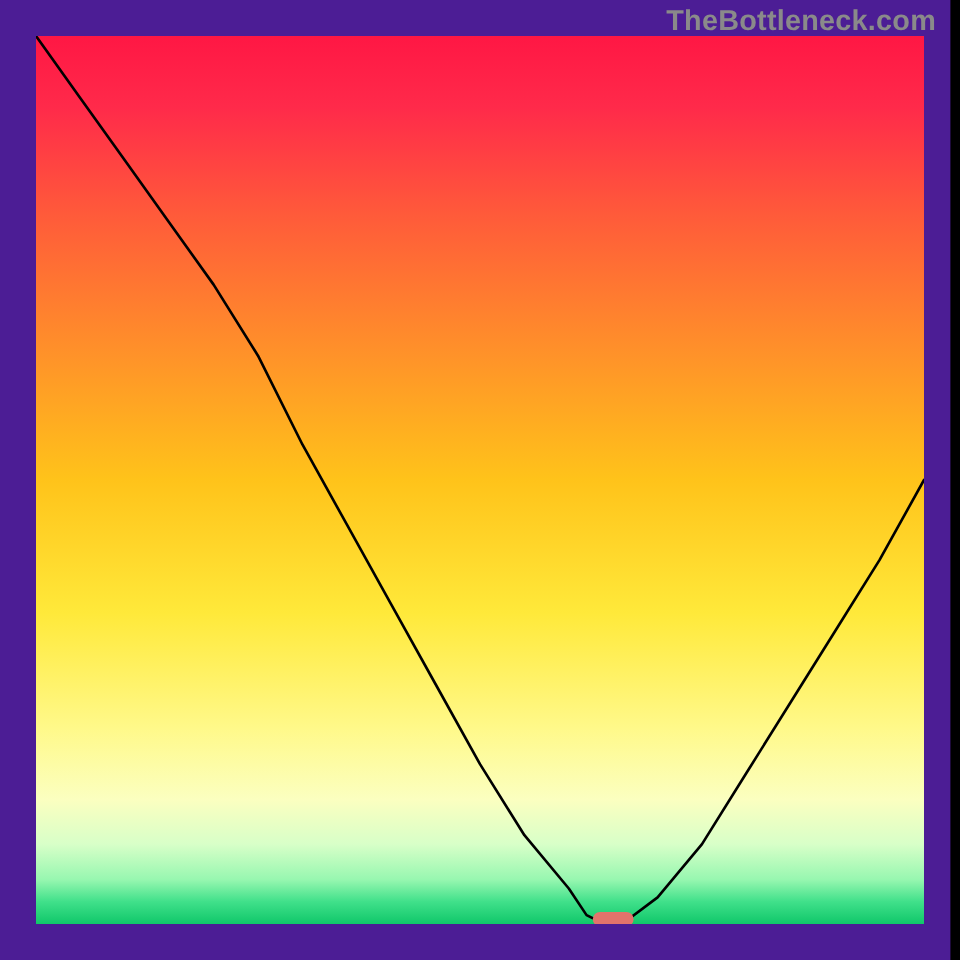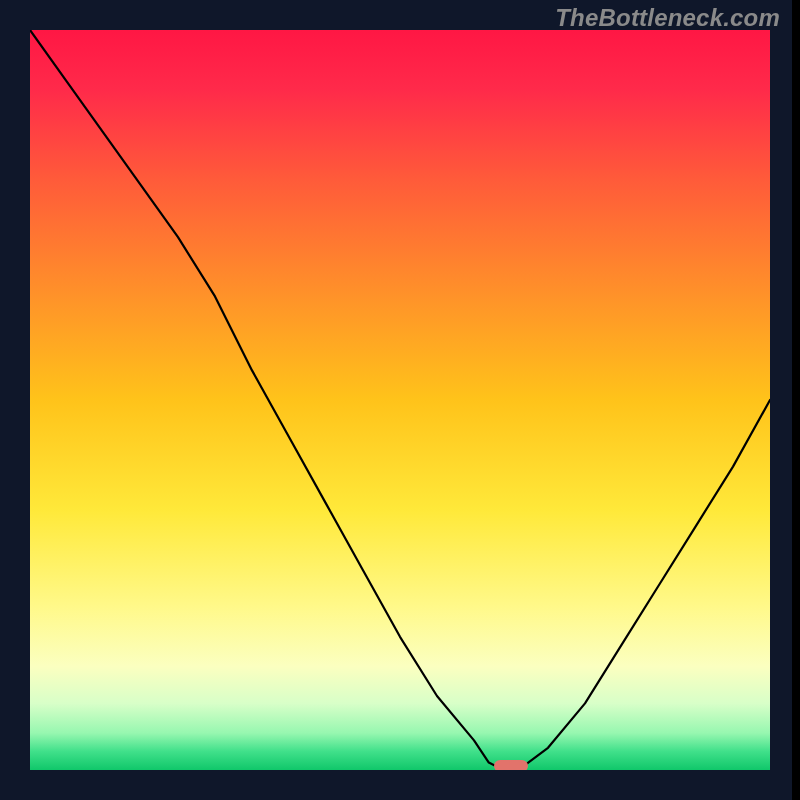--- a/index.html
+++ b/index.html
@@ -7,22 +7,21 @@
     padding: 0;
     width: 800px;
     height: 800px;
     background: #000;
     overflow: hidden;
   }
   .frame {
     position: relative;
     width: 792px;
     height: 800px;
-    background: #0f172a;
-    font-style: italic;
+    background: #4c1d95;
   }
   .watermark {
     position: absolute;
     top: 4px;
     right: 12px;
     font-family: Arial, Helvetica, sans-serif;
     font-size: 24px;
     font-weight: 600;
     color: #8a8a8a;
     letter-spacing: 0.2px;

